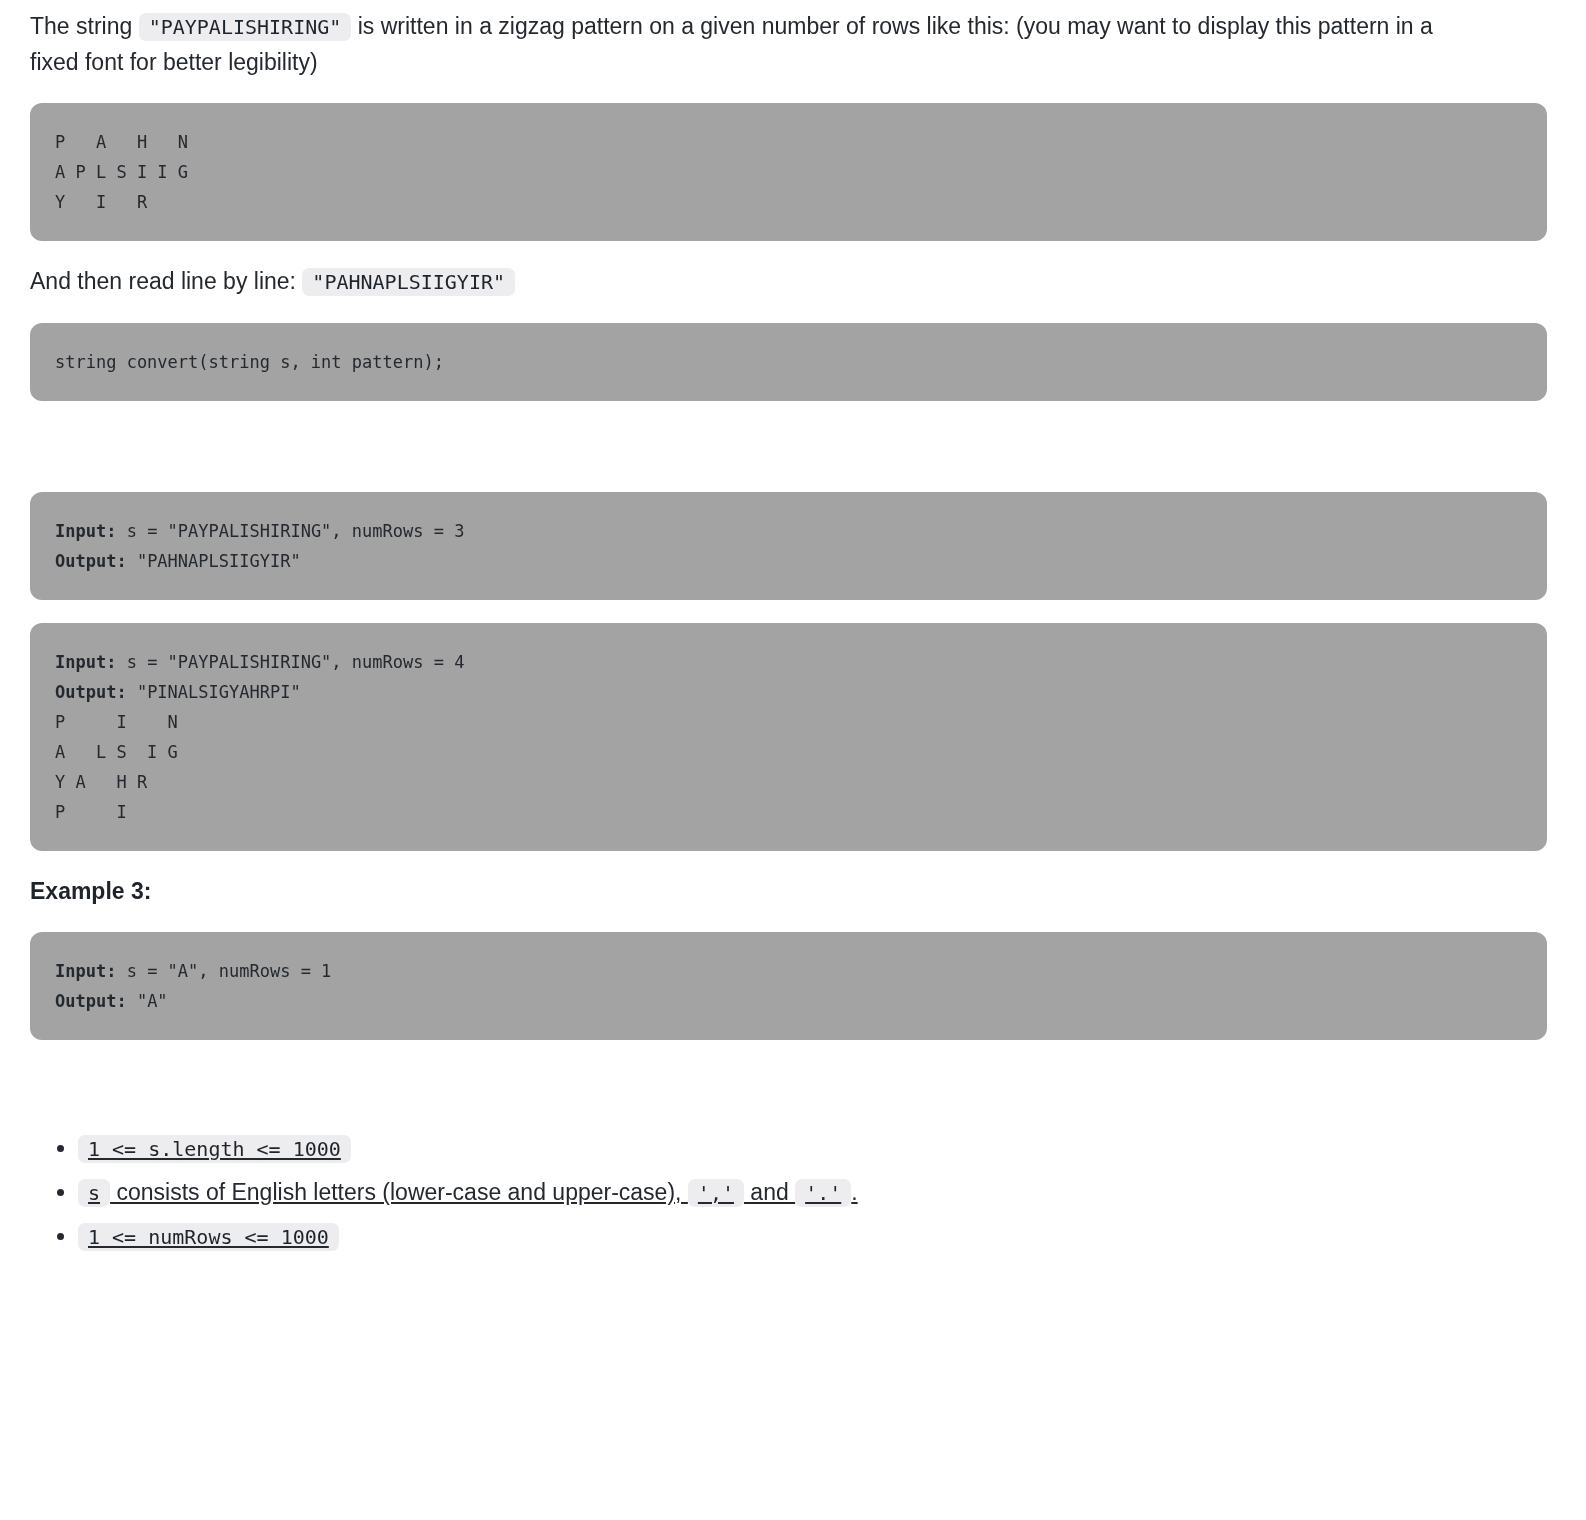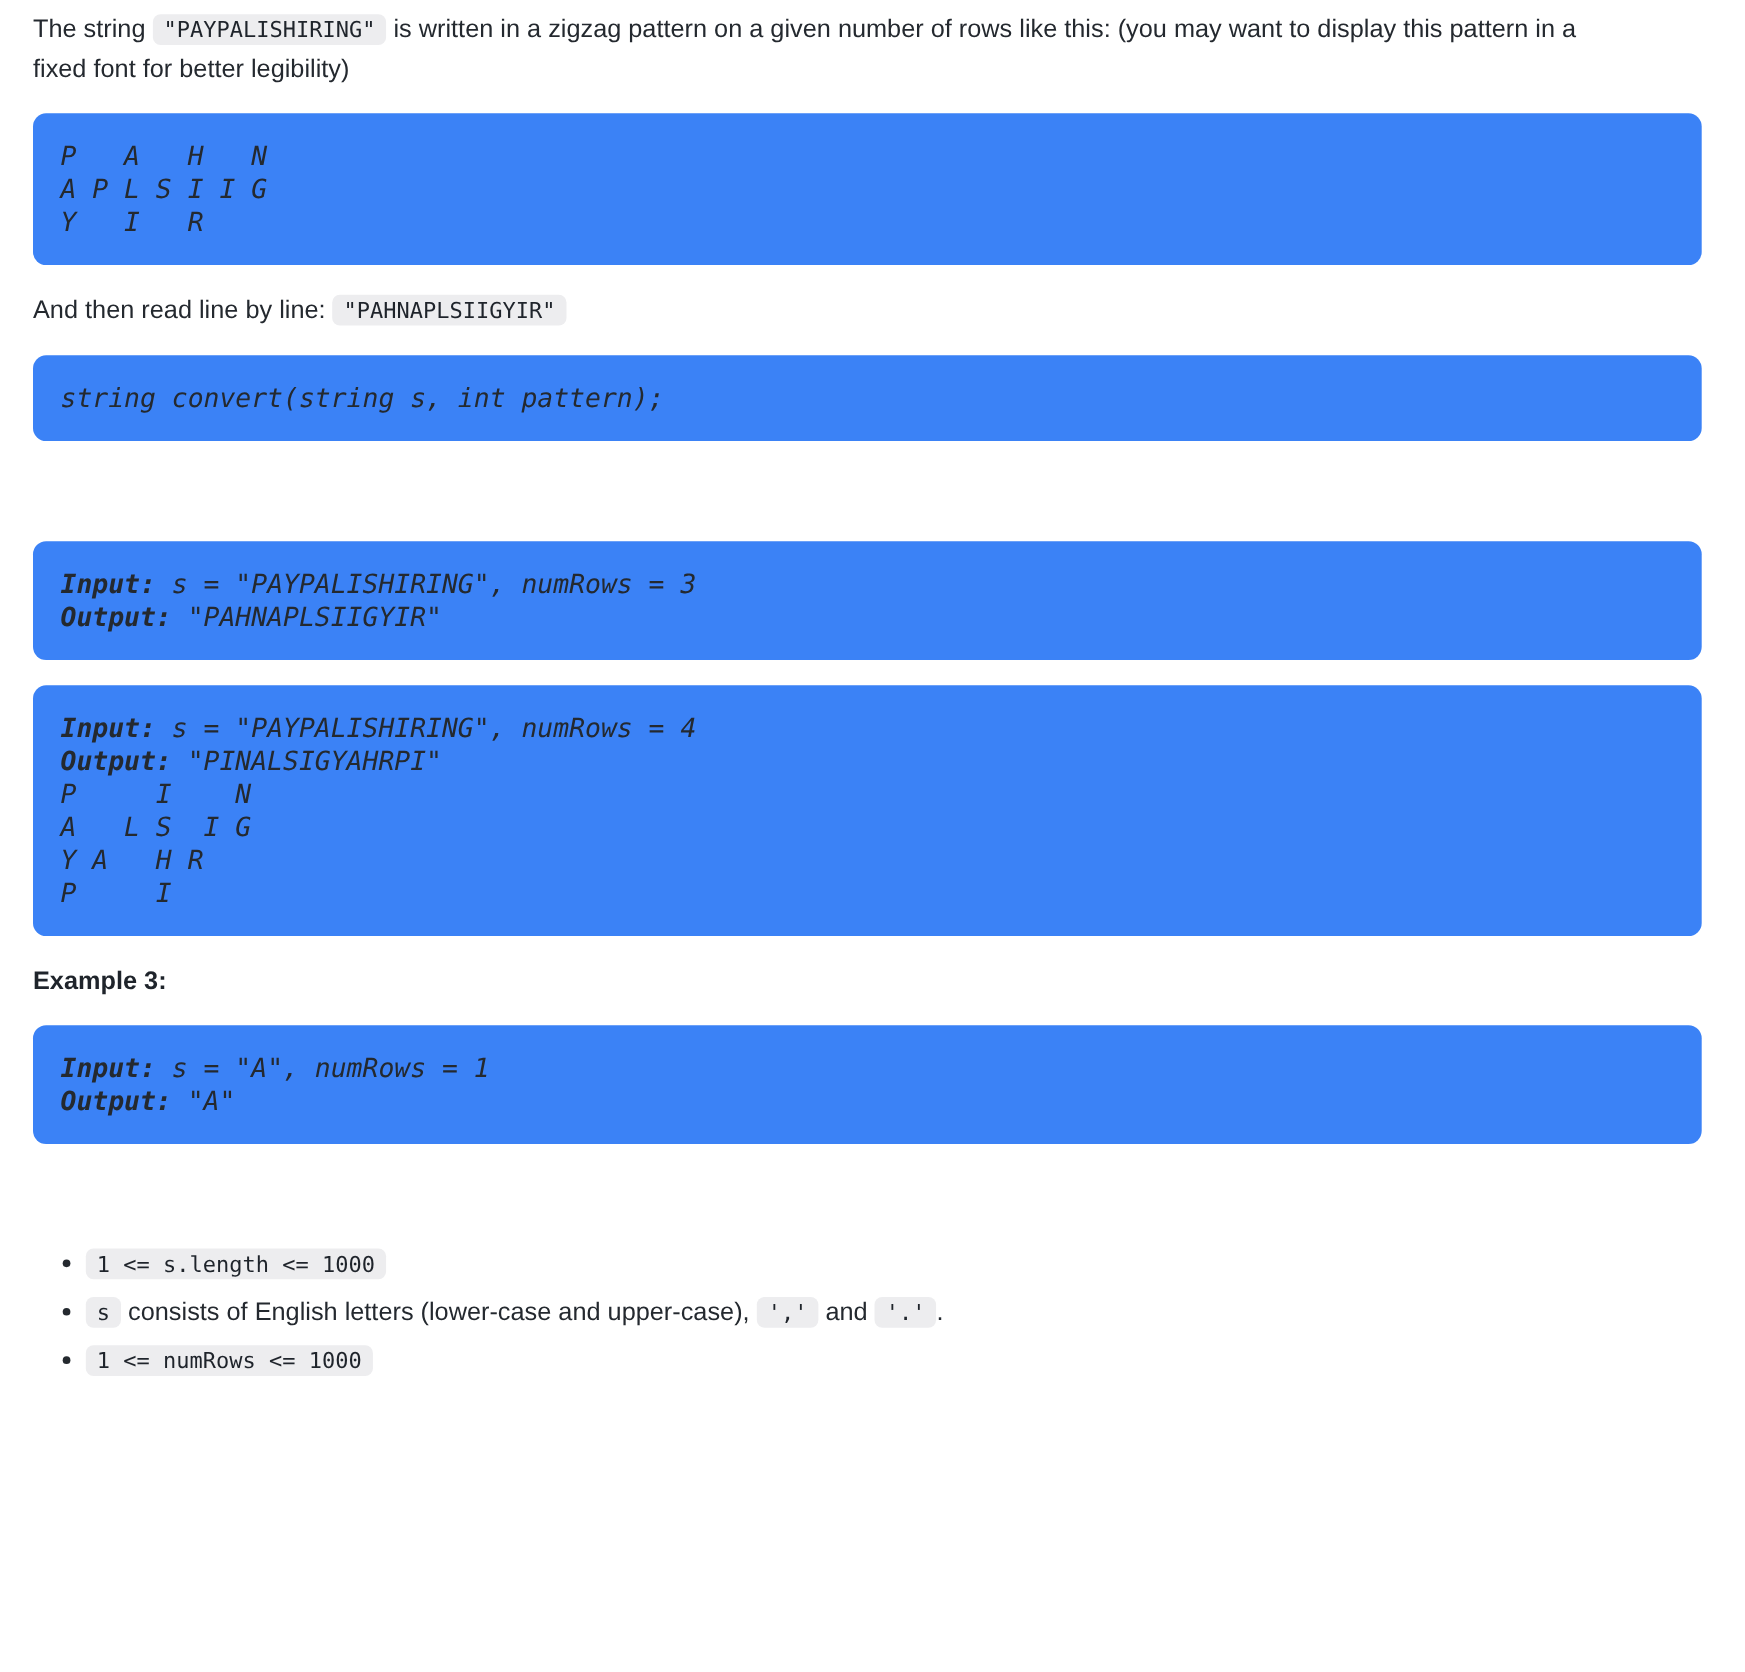--- a/index.html
+++ b/index.html
@@ -36,48 +36,48 @@
   code.chip {
     font-family: "DejaVu Sans Mono", monospace;
     font-size: 20px;
     background: #ededef;
     border-radius: 7px;
     padding: 2px 10px;
     color: #1f242b;
     white-space: pre;
   }
   .codeblock {
-    background: #3b82f6;
+    background: #a3a3a3;
     border-radius: 12px;
     margin: 23px 0;
     padding: 24px 25px;
     font-family: "DejaVu Sans Mono", monospace;
-    font-size: 24px;
+    font-size: 17px;
     line-height: 30px;
     color: #24292f;
-    font-style: italic;
   }
   .codeblock.plain {
     white-space: pre;
   }
   .code-line {
     white-space: pre;
     min-height: 30px;
   }
   .code-line strong {
     font-weight: bold;
   }
   .section-spacer {
     height: 45px;
     margin: 23px 0;
   }
   ul.constraints {
     margin: 23px 0 0 0;
     padding-left: 48px;
     list-style: disc;
+    text-decoration: underline;
   }
   ul.constraints li {
     margin-bottom: 8px;
   }
 </style>
 </head>
 <body>
 
 <div class="page">
 

